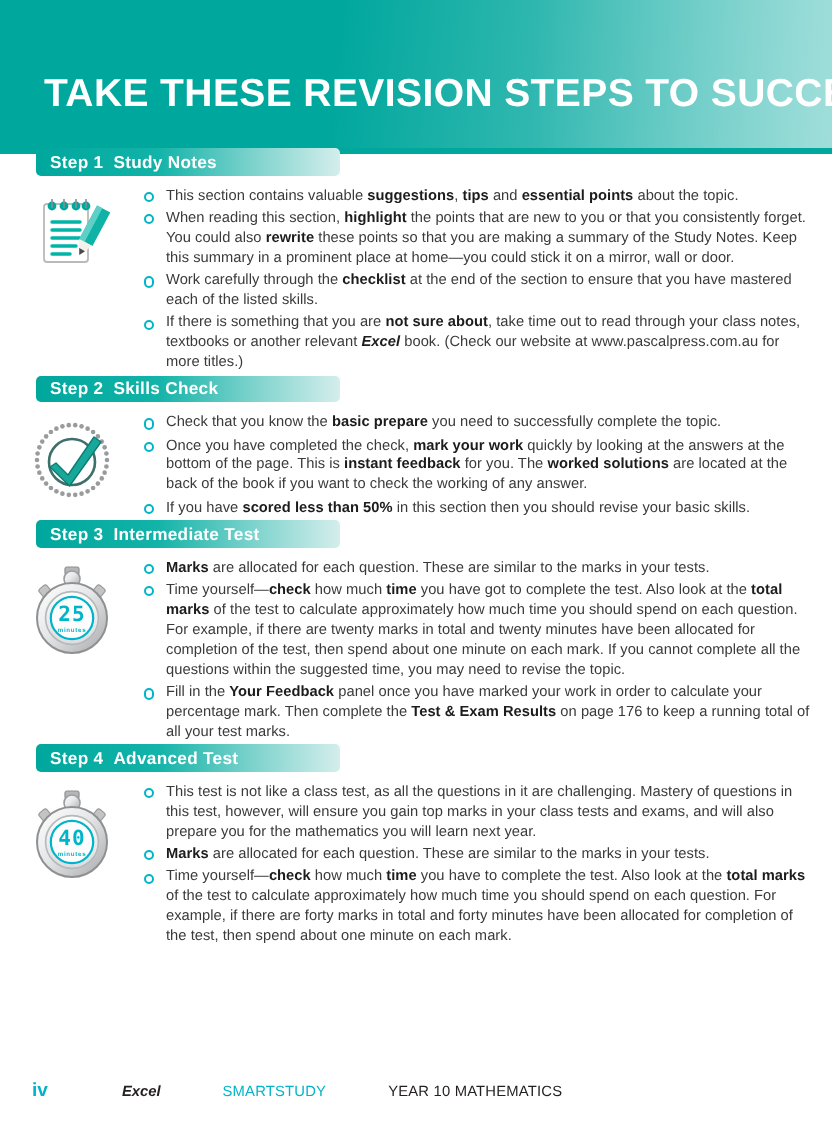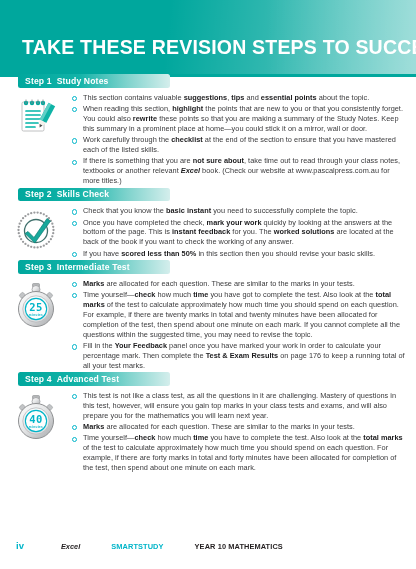--- a/index.html
+++ b/index.html
@@ -131,25 +131,25 @@
     color: #00b5c9;
     font-size: 9.5px;
     font-weight: bold;
     margin-right: 9px;
   }
   .footer .ft-excel {
     font-size: 7.4px; font-weight: bold; font-style: italic; color: #231f20;
     margin-right: 3px;
   }
   .footer .ft-smart {
-    font-size: 7.4px; font-weight: bold; color: #00b5c9; margin-right: 3px;
+    font-size: 7.4px; font-weight: normal; color: #00b5c9; margin-right: 3px;
     letter-spacing: 0.1px;
   }
   .footer .ft-rest {
-    font-size: 7.4px; font-weight: bold; color: #231f20; letter-spacing: 0.1px;
+    font-size: 7.4px; font-weight: normal; color: #231f20; letter-spacing: 0.1px;
   }
 
   
   .icon-svg { display: block; }
 </style>
 </head>
 <body>
 
 <div class="page">
 
@@ -269,21 +269,21 @@
               <circle cx="39.20" cy="18.78" r="1.15" fill="#9a9b9d"></circle>
     <circle cx="22" cy="23" r="11.5" fill="none" stroke="#3f6f6b" stroke-width="1.3"></circle>
     <path d="M14 23.5 L20 29.5 L33 10.5 L36.5 13 L20.8 35 L11 25.5 Z" fill="#17a89b" stroke="#0b7d72" stroke-width="0.7" stroke-linejoin="round"></path>
   </svg>
           </div>
           <div class="bullets">
             <div class="bullet">
               <span class="marker">
                 <span class="ring"></span>
               </span>
-              <span class="txt">Check that you know the <b>basic instant</b> you need to successfully complete the topic.</span>
+              <span class="txt">Check that you know the <b>basic prepare</b> you need to successfully complete the topic.</span>
             </div>
             <div class="bullet">
               <span class="marker">
                 <span class="ring"></span>
               </span>
               <span class="txt">Once you have completed the check, <b>mark your work</b> quickly by looking at the answers at the bottom of the page. This is <b>instant feedback</b> for you. The <b>worked solutions</b> are located at the back of the book if you want to check the working of any answer.</span>
             </div>
             <div class="bullet">
               <span class="marker">
                 <span class="ring"></span>

